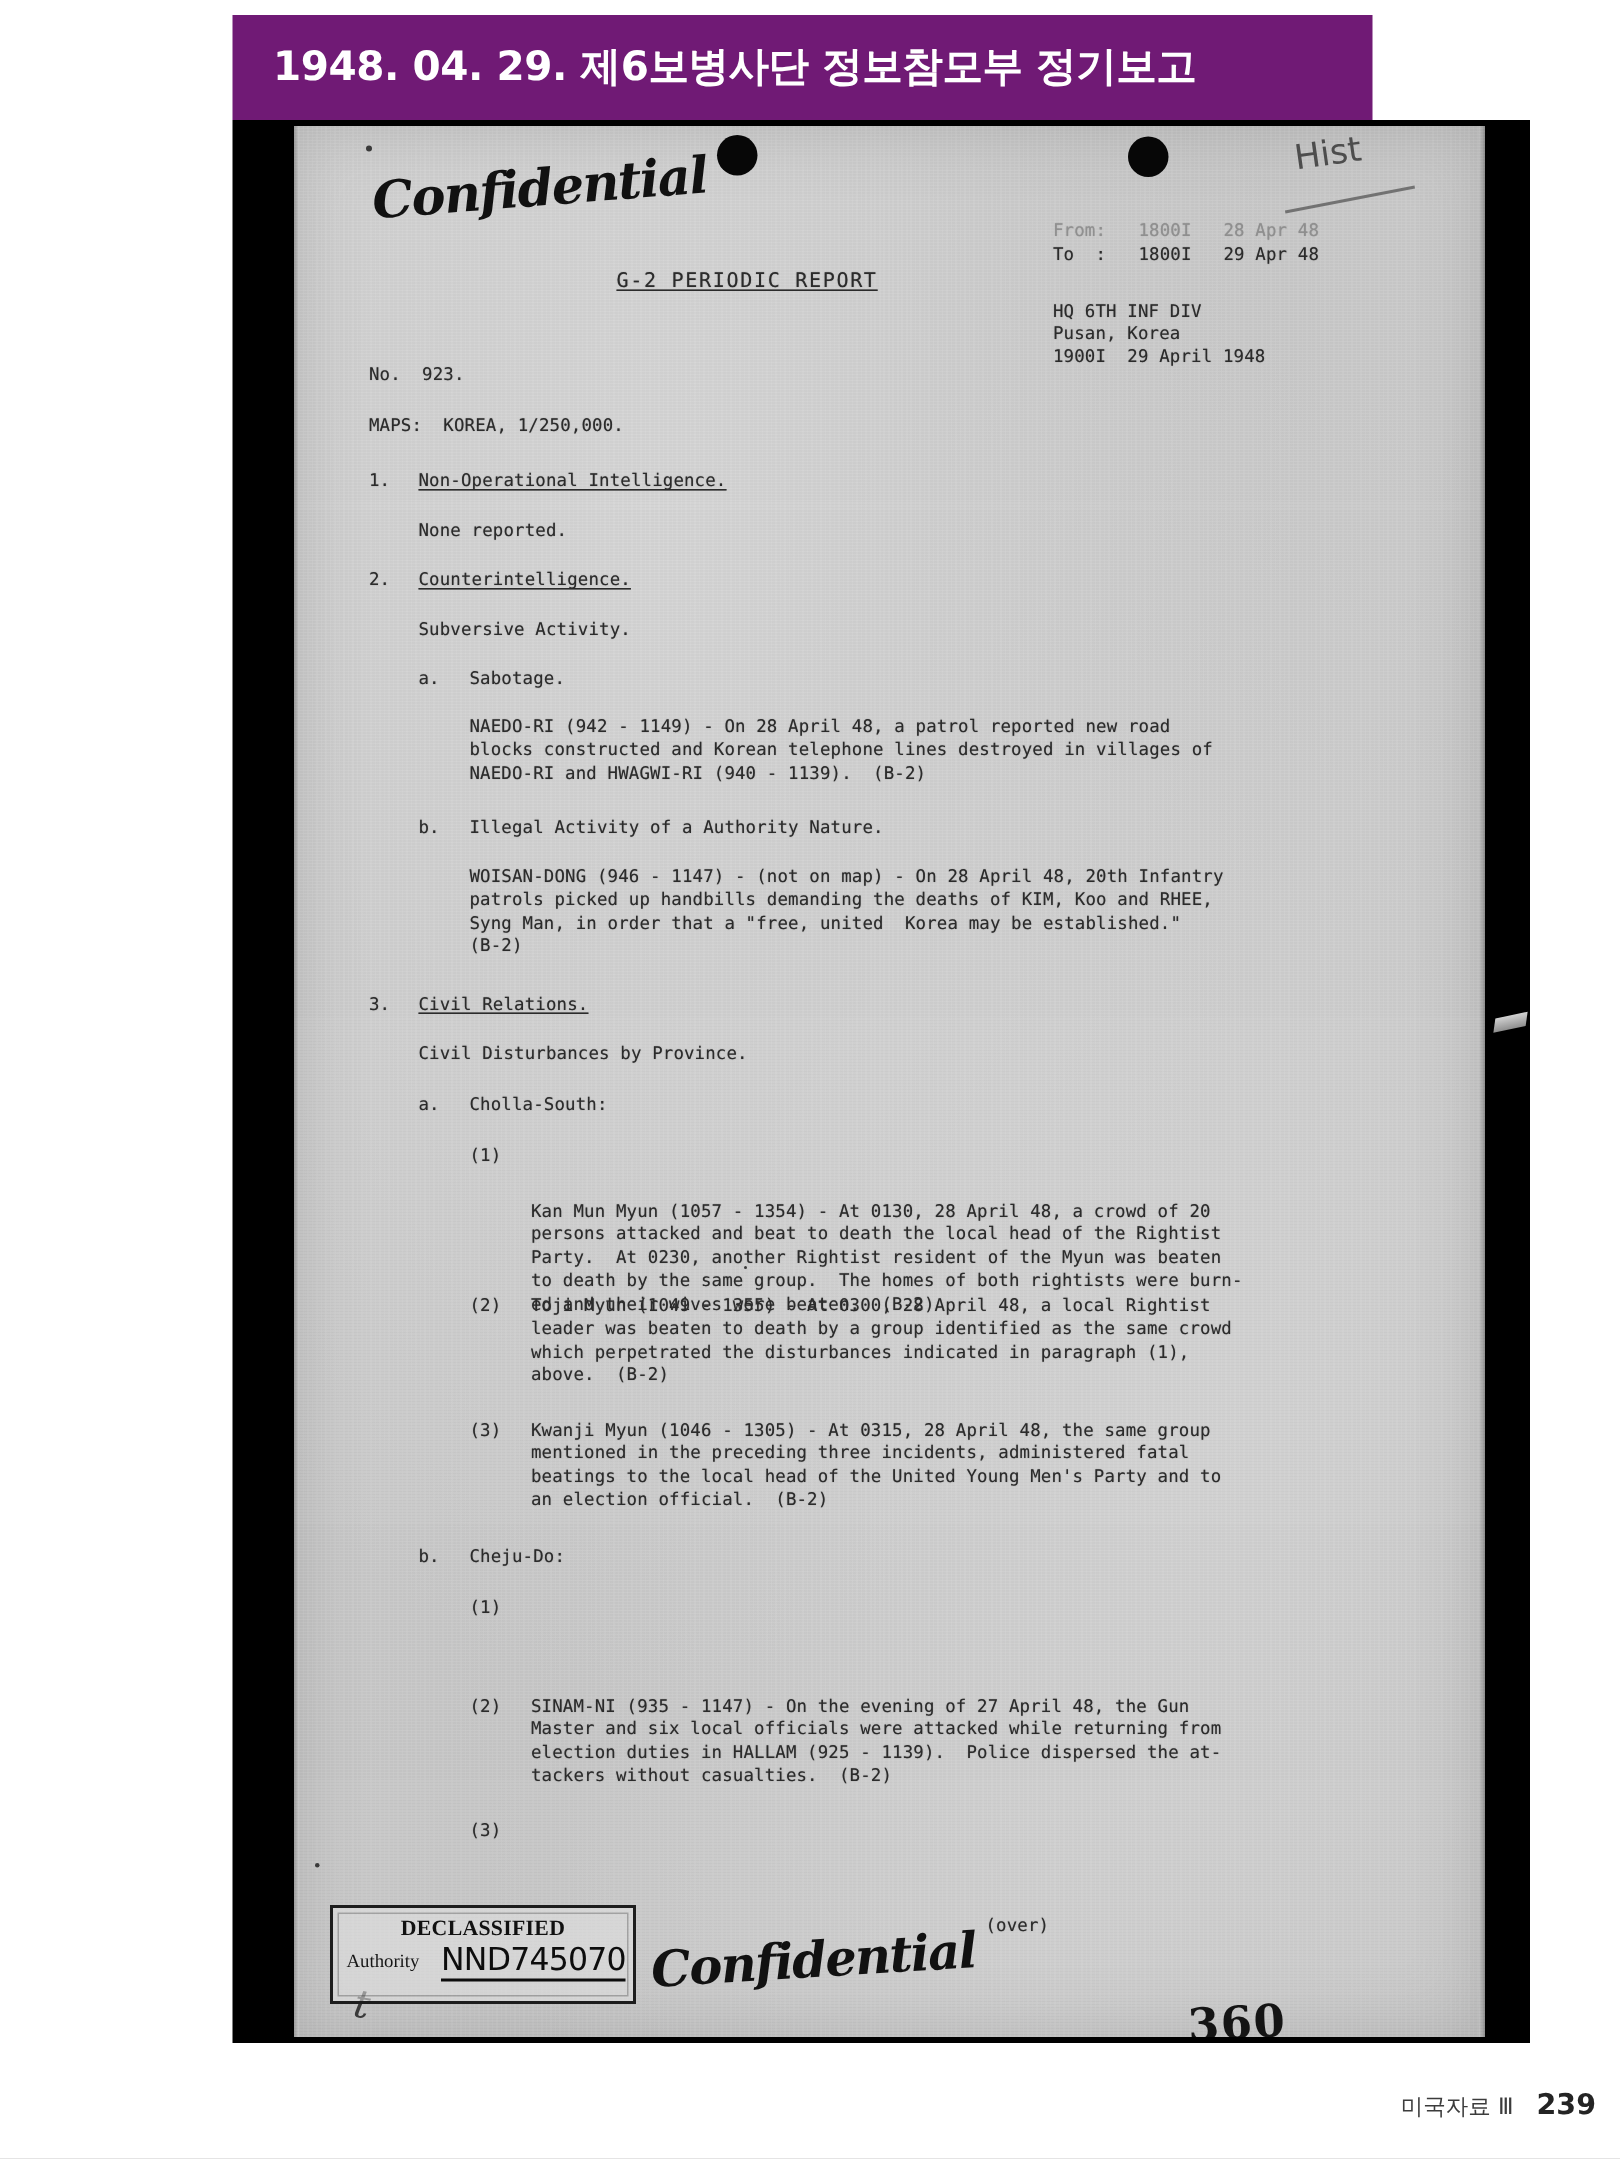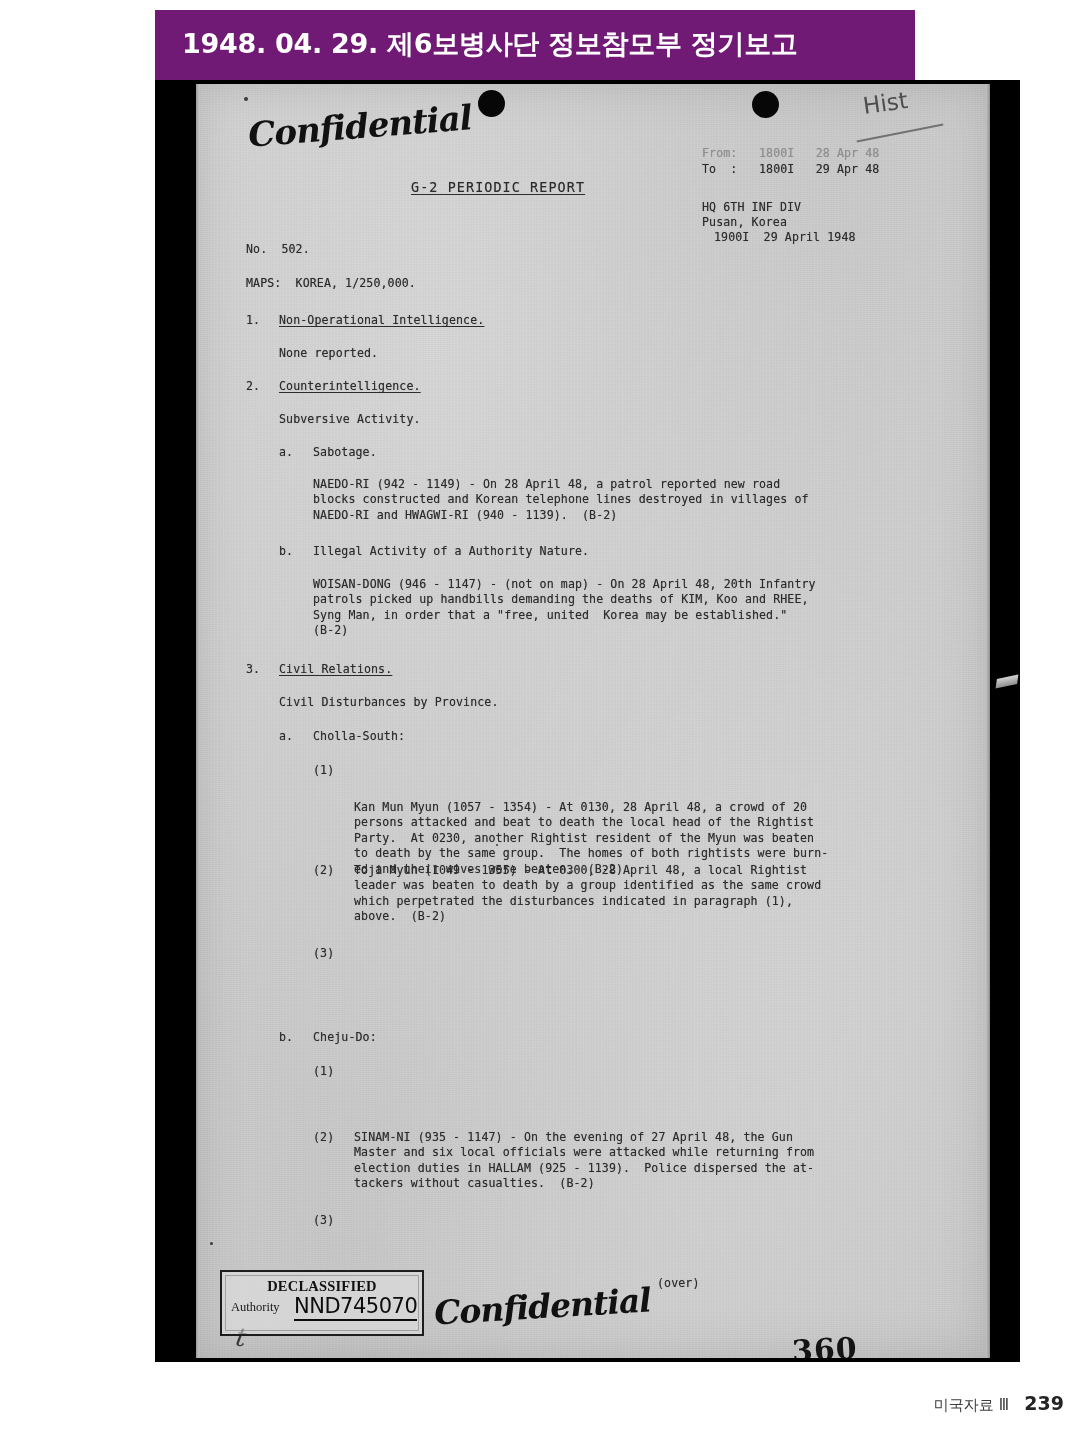--- a/index.html
+++ b/index.html
@@ -194,23 +194,23 @@
 
   <div class="tw u" style="left:215px;top:96px;font-size:13.4px;letter-spacing:1.1px;">G-2 PERIODIC REPORT</div>
 
   <div class="tw vfaded" style="left:506px;top:62px;">From:</div>
   <div class="tw vfaded" style="left:563px;top:62px;">1800I   28 Apr 48</div>
   <div class="tw" style="left:506px;top:78px;">To  :</div>
   <div class="tw" style="left:563px;top:78px;">1800I   29 Apr 48</div>
 
   <div class="tw" style="left:506px;top:116px;">HQ 6TH INF DIV</div>
   <div class="tw" style="left:506px;top:131px;">Pusan, Korea</div>
-  <div class="tw" style="left:518px;top:146px;text-align:right;">1900I  29 April 1948</div>
-
-  <div class="tw" style="left:50px;top:158px;">No.  502.</div>
+  <div class="tw" style="left:506px;top:146px;text-align:right;">1900I  29 April 1948</div>
+
+  <div class="tw" style="left:50px;top:158px;">No.  923.</div>
   <div class="tw" style="left:50px;top:192px;">MAPS:  KOREA, 1/250,000.</div>
 
   <div class="tw" style="left:50px;top:229px;">1.</div>
   <div class="tw u" style="left:83px;top:229px;">Non-Operational Intelligence.</div>
   <div class="tw" style="left:83px;top:262px;">None reported.</div>
 
   <div class="tw" style="left:50px;top:295px;">2.</div>
   <div class="tw u" style="left:83px;top:295px;">Counterintelligence.</div>
   <div class="tw" style="left:83px;top:328px;">Subversive Activity.</div>
 
@@ -241,20 +241,24 @@
 to death by the same group.  The homes of both rightists were burn-
 ed and their wives were beaten.  (B-2)</div>
 
   <div class="tw" style="left:117px;top:779px;">(2)</div>
   <div class="tw" style="left:158px;top:779px;">Toji Myun (1049 - 1355) - At 0300, 28 April 48, a local Rightist
 leader was beaten to death by a group identified as the same crowd
 which perpetrated the disturbances indicated in paragraph (1),
 above.  (B-2)</div>
 
   <div class="tw" style="left:117px;top:862px;">(3)</div>
+  <div class="tw" style="left:158px;top:862px;">Kwanji Myun (1046 - 1305) - At 0315, 28 April 48, the same group
+mentioned in the preceding three incidents, administered fatal
+beatings to the local head of the United Young Men's Party and to
+an election official.  (B-2)</div>
 
   <div class="tw" style="left:83px;top:946px;">b.</div>
   <div class="tw" style="left:117px;top:946px;">Cheju-Do:</div>
 
   <div class="tw" style="left:117px;top:980px;">(1)</div>
 
   <div class="tw" style="left:117px;top:1046px;">(2)</div>
   <div class="tw" style="left:158px;top:1046px;">SINAM-NI (935 - 1147) - On the evening of 27 April 48, the Gun
 Master and six local officials were attacked while returning from
 election duties in HALLAM (925 - 1139).  Police dispersed the at-

